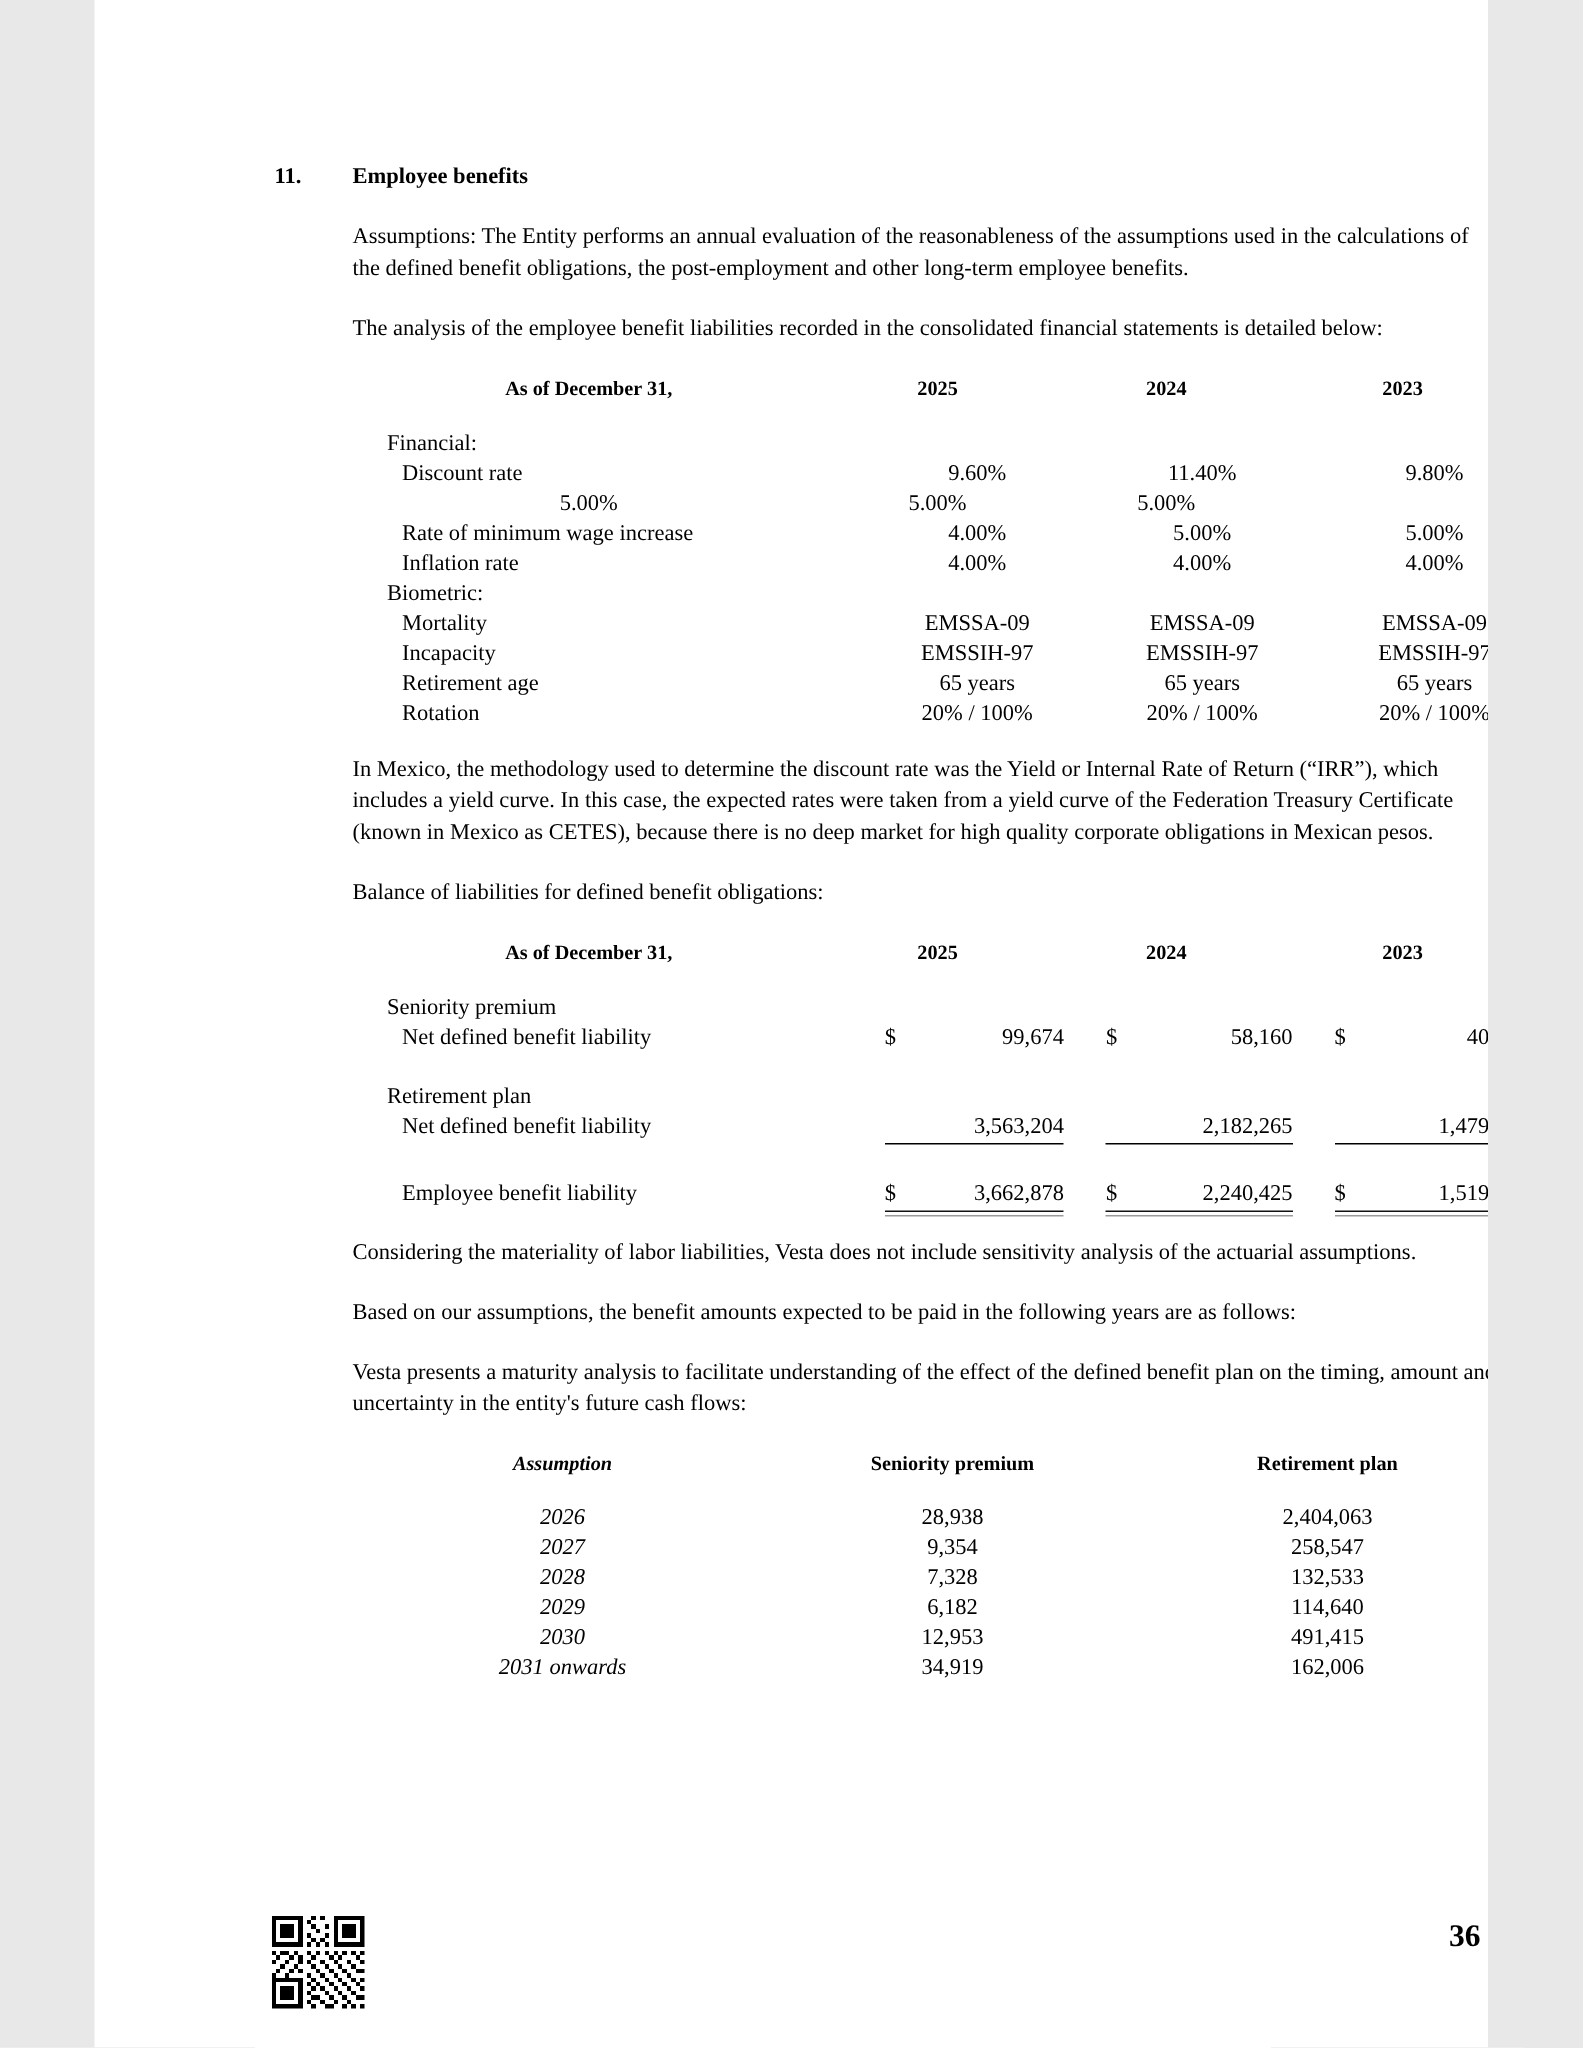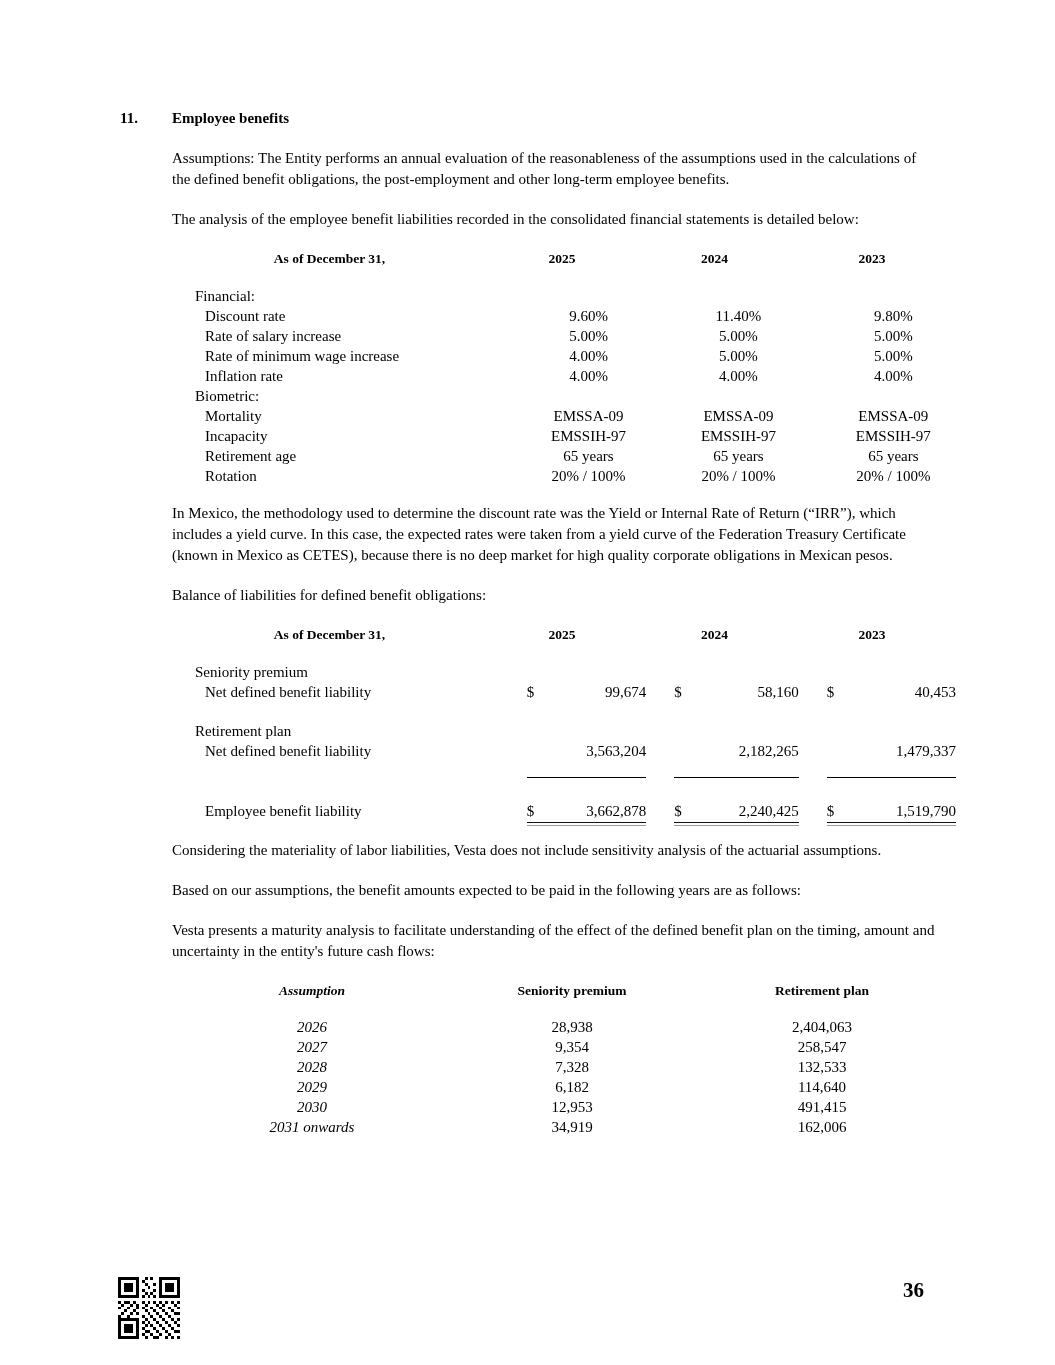--- a/index.html
+++ b/index.html
@@ -1,37 +1,37 @@
 <!DOCTYPE html>
 <html><head>
 <meta charset="utf-8">
 <style>
   html,body{margin:0;padding:0;background:#e8e8e8;}
-  .page{position:relative;width:1055px;height:1365px;background:#ffffff;margin:0 auto;
+  .page{position:relative;width:929px;height:1365px;background:#ffffff;margin:0 auto;
         font-family:"Liberation Serif", serif;font-size:15px;color:#000;overflow:hidden;}
   .content{position:absolute;left:172px;top:108px;width:800px;}
   .para{margin:0 0 19px 0;line-height:21px;width:763px;text-align:left;}
   .heading{display:flex;margin:0 0 19px -52px;font-weight:bold;line-height:21px;}
   .hnum{width:52px;}
   
   .tbl{margin:0 0 17px 0;}
   .tr{display:flex;line-height:20px;}
   .thead{font-weight:bold;font-size:13.5px;margin-bottom:17px;}
   .t2 .thead{margin-bottom:17px;}
   .t12 .td:nth-child(1){width:315px;}
   .t12 .td:nth-child(2){width:150px;}
   .t12 .td:nth-child(3){width:155px;}
   .t12 .td:nth-child(4){width:160px;}
   .t12 .thead .td:nth-child(1){text-align:center;}
   .t12 .v{text-align:center;}
   .lbl-g{padding-left:23px;}
   .lbl-i{padding-left:33px;}
   .gap{height:19px;}
   .money{display:flex;justify-content:space-between;margin:0 16px 0 12px;flex:1;}
-  .u1{border-bottom:1.5px solid #000;padding-bottom:16px;}
+  .u1{border-bottom:1.5px solid #000;padding-bottom:1px;}
   .u2{position:relative;border-bottom:1.5px solid #111;padding-bottom:1px;}
   .u2::after{content:"";position:absolute;left:0;right:0;bottom:-4px;height:1px;background:#9b9b9b;}
   .t2 .row-pad{margin-bottom:4px;}
   .t3 .td:nth-child(1){width:280px;text-align:center;font-style:italic;}
   .t3 .td:nth-child(2){width:240px;text-align:center;}
   .t3 .td:nth-child(3){width:260px;text-align:center;}
   .t3 .thead{margin-bottom:16px;}
   
   .qr{position:absolute;left:118px;top:1277px;width:62px;height:62px;}
   .pagenum{position:absolute;left:903px;top:1276px;font-size:21px;font-weight:bold;line-height:28px;}
@@ -60,21 +60,20 @@
       <div class="tr">
         <div class="td lbl-g">Financial:</div>
       </div>
       <div class="tr">
         <div class="td lbl-i">Discount rate</div>
         <div class="td v">9.60%</div>
         <div class="td v">11.40%</div>
         <div class="td v">9.80%</div>
       </div>
       <div class="tr">
-        <div class="td lbl-i">Rate of salary increase</div>
         <div class="td v">5.00%</div>
         <div class="td v">5.00%</div>
         <div class="td v">5.00%</div>
       </div>
       <div class="tr">
         <div class="td lbl-i">Rate of minimum wage increase</div>
         <div class="td v">4.00%</div>
         <div class="td v">5.00%</div>
         <div class="td v">5.00%</div>
       </div>

